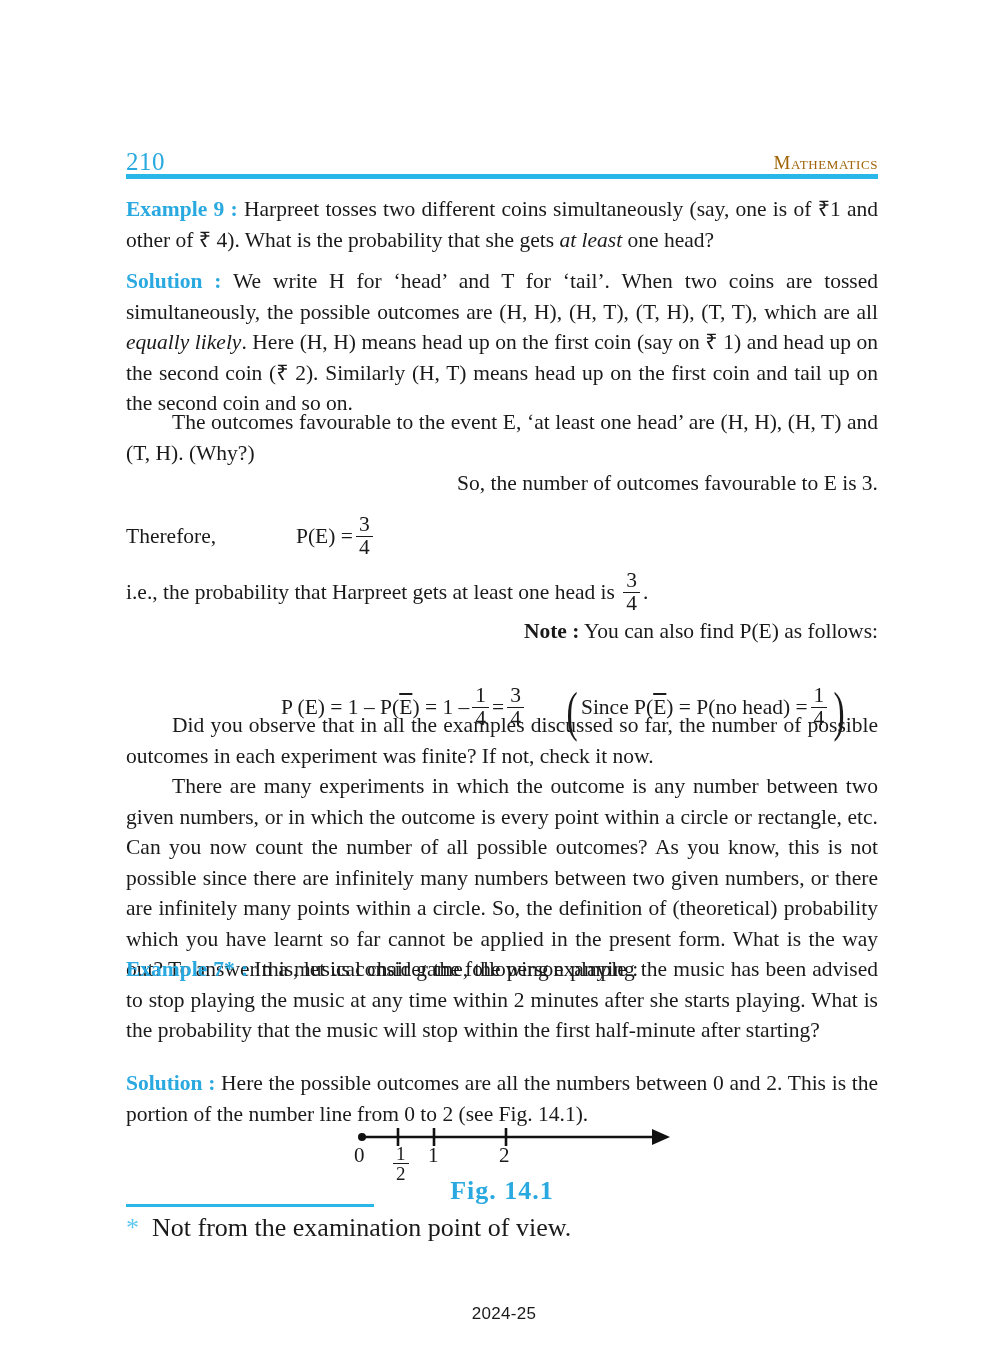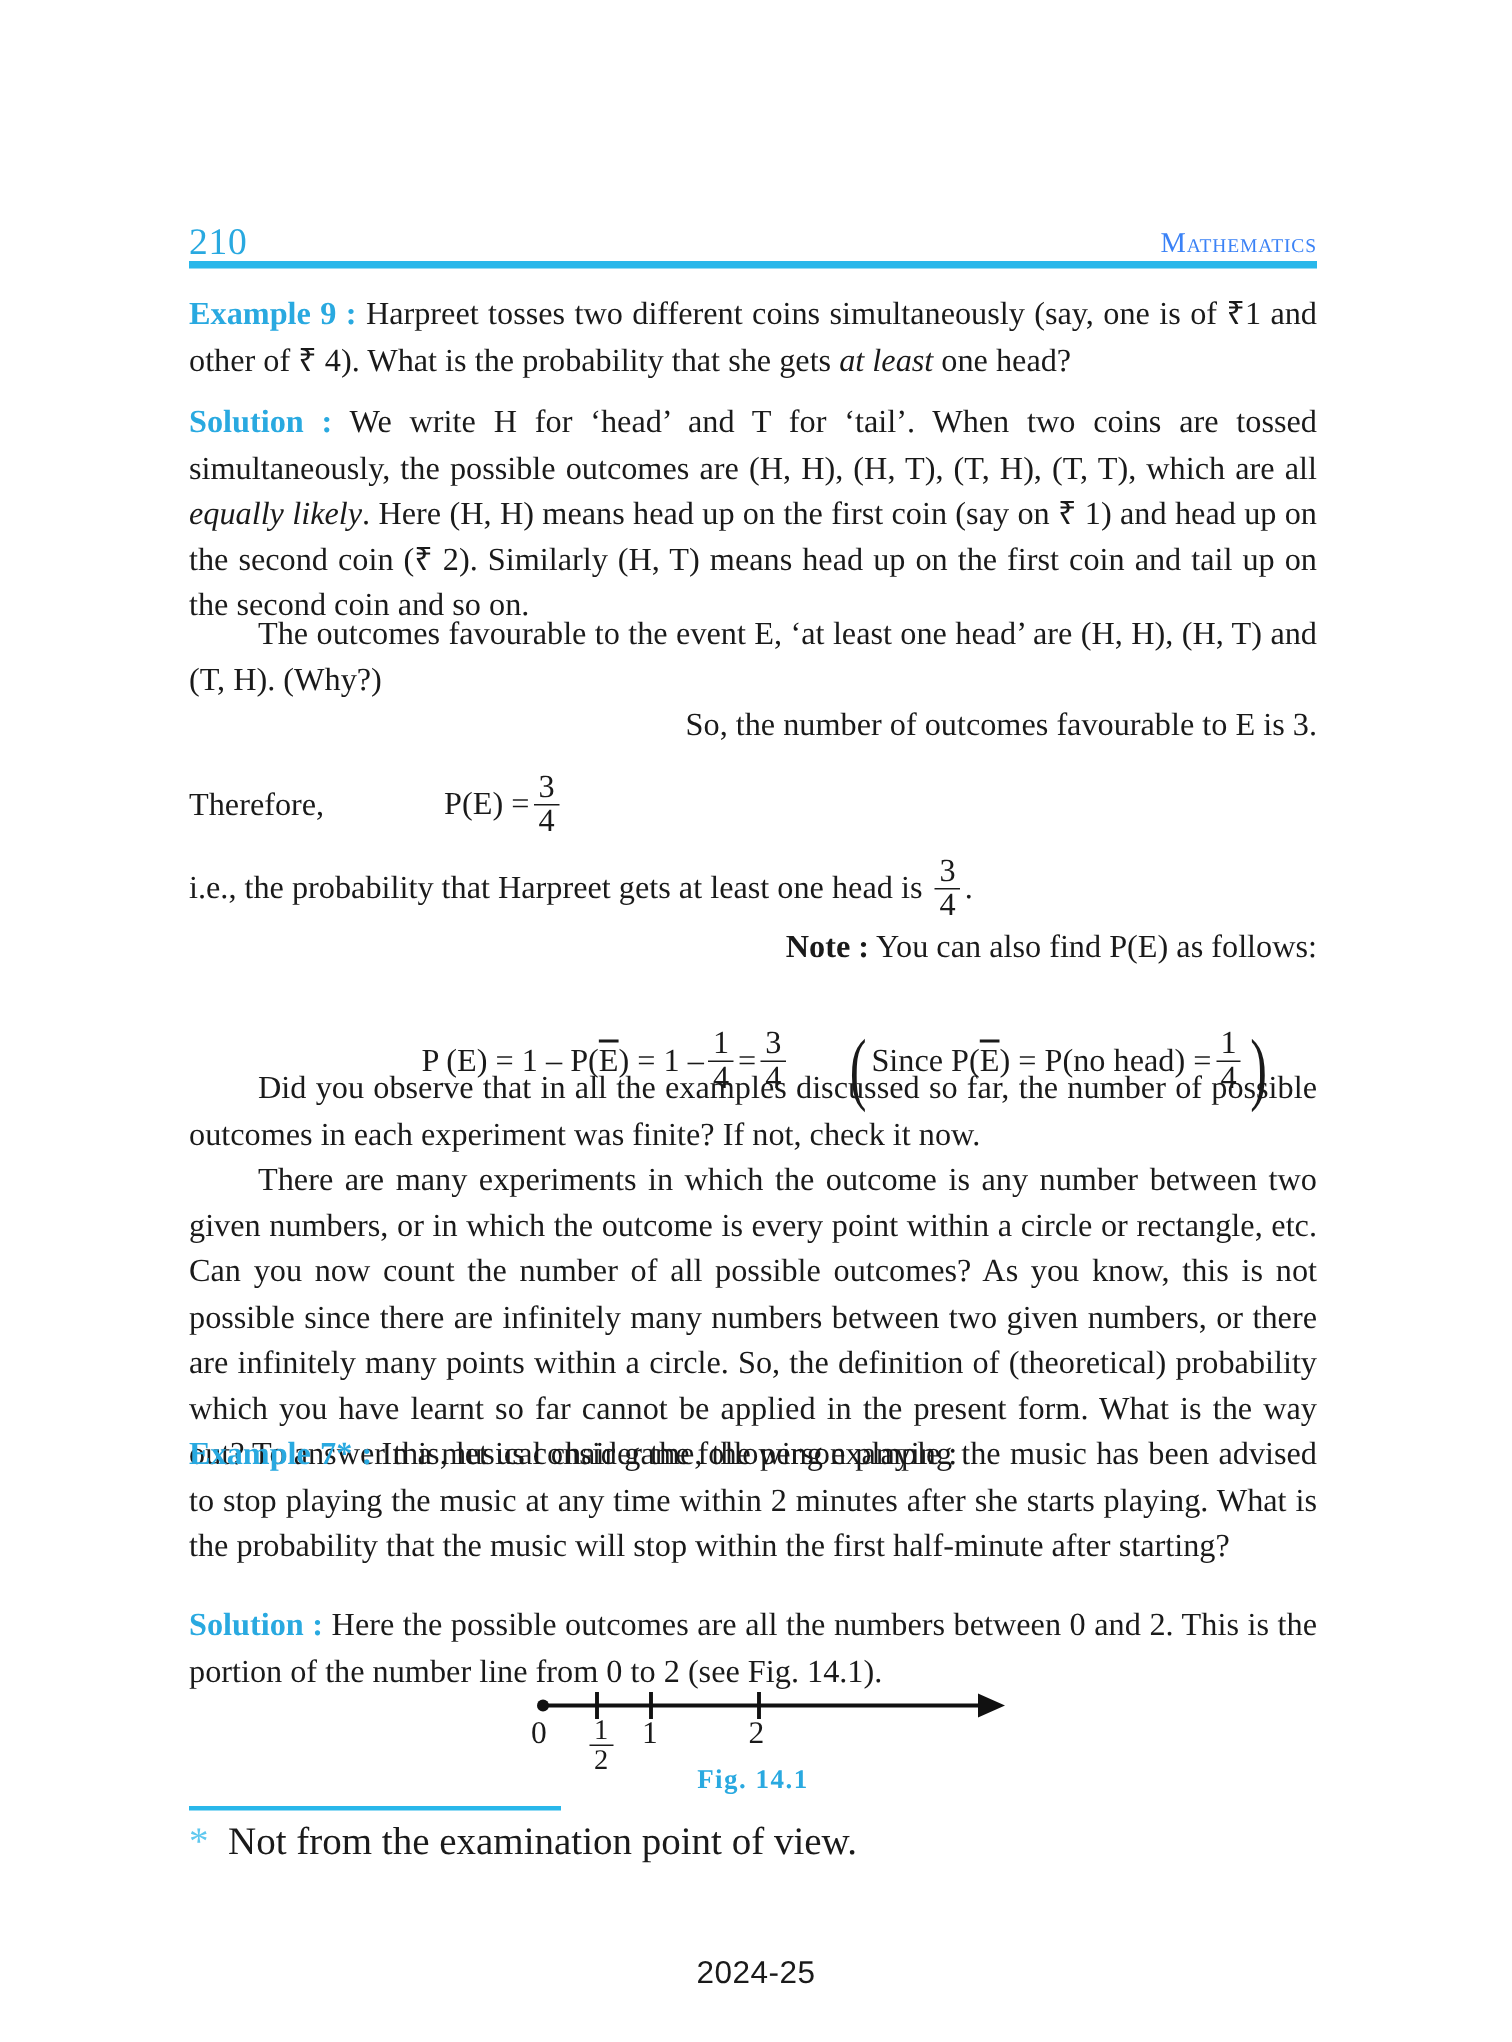--- a/index.html
+++ b/index.html
@@ -14,21 +14,21 @@
   .page { position:absolute; left:0; top:16px; width:1008px; height:1361px; }
 
   
   .header { position:absolute; left:126px; top:132px; width:752px; height:34px; }
   .page-num {
     position:absolute; left:0; top:0;
     font-size:25px; color:#29a9e0; letter-spacing:0.5px;
   }
   .book-title {
     position:absolute; right:0; top:4px;
-    font-size:19px; color:#3b82f6;
+    font-size:19px; color:#a16207;
     font-variant:small-caps; letter-spacing:0.6px;
   }
   .header-rule {
     position:absolute; left:126px; top:158px;
     width:752px; height:5px; background:#29b7ea;
   }
 
   
   .col { position:absolute; left:126px; width:752px; }
   p.para {
@@ -69,42 +69,42 @@
     vertical-align:-0.30em;
     font-family:"Liberation Serif", serif;
     transform:scaleX(0.62);
   }
 
   
   .figure { position:absolute; left:126px; top:1100px; width:752px; height:92px; }
   .fig-caption {
     position:absolute; left:0; top:60px; width:752px;
     text-align:center;
-    font-size:18px; font-weight:bold; color:#29a9e0;
+    font-size:26px; font-weight:bold; color:#29a9e0;
     letter-spacing:1px;
   }
   .nl-svg { position:absolute; left:210px; top:0px; }
 
   
   .fn-rule {
     position:absolute; left:126px; top:1188px;
     width:248px; height:3px; background:#29b7ea;
   }
   .footnote {
     position:absolute; left:126px; top:1198px; width:752px;
     font-size:26px; line-height:28px;
   }
   .footnote .star { color:#5fc8ef; }
 
   
   .page-footer {
     position:absolute; left:0; top:1288px; width:1008px;
     text-align:center;
     font-family:"Liberation Sans", sans-serif;
-    font-size:21px; color:#1a1a1a; letter-spacing:0.3px;
+    font-size:17px; color:#1a1a1a; letter-spacing:0.3px;
   }
 </style>
 </head>
 <body>
 
 <div class="page">
 
   <div class="header">
     <span class="page-num">210</span>
     <span class="book-title">Mathematics</span>

